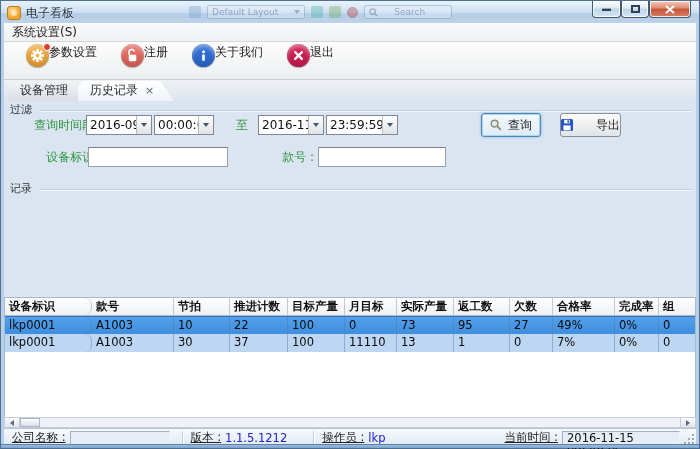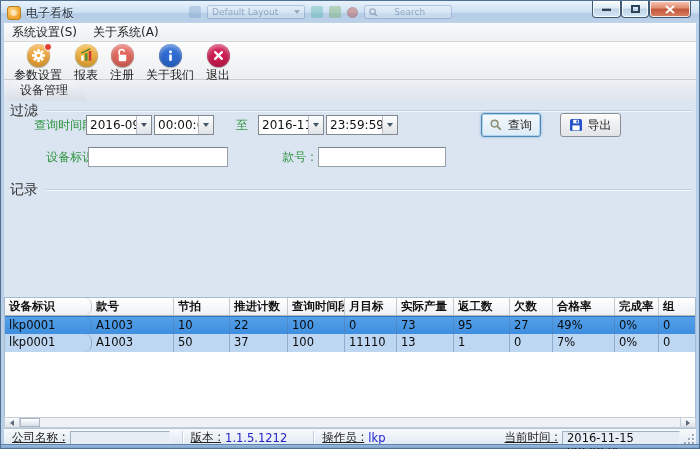--- a/index.html
+++ b/index.html
@@ -32,52 +32,52 @@
   .max-glyph{width:9px;height:8px;border:2px solid #2c4256;}
 
   
   .menubar { position:absolute; left:3px; right:3px; top:22px; height:19px; background:linear-gradient(#f9fafb,#eef0f2);
     border-bottom:1px solid #d4d7da; display:flex; align-items:center; font-size:12px; color:#222; }
   .menu-item { padding:1px 8px; cursor:default; }
 
   
   .toolbar { position:absolute; left:3px; right:3px; top:41px; height:38px; background:linear-gradient(#fdfdfd,#eceef0);
     border-bottom:1px solid #c9ccd0; display:flex; align-items:flex-start; padding:1px 2px 0 4px; }
-  .tb-item { display:flex; flex-direction:column; align-items:center; padding:1px 6px; cursor:pointer; }
+  .tb-item { display:flex; align-items:flex-start; padding:1px 6px; cursor:pointer;margin-left:12px; }
   .tb-circle { width:23px; height:23px; border-radius:50%; position:relative; display:flex; align-items:center; justify-content:center;
     box-shadow:inset 0 -4px 6px rgba(0,0,0,.18), inset 0 3px 4px rgba(255,255,255,.45), 0 1px 1px rgba(0,0,0,.25); }
   .tb-circle svg { display:block; }
   .tb-badge { position:absolute; right:-2px; top:-1px; width:8px; height:8px; border-radius:50%; background:#e23b2e; border:1px solid #fff; }
   .tb-label { font-size:12px; color:#222; margin-top:0px; white-space:nowrap; }
 
   
   .tabbar { position:absolute; left:3px; right:3px; top:79px; height:21px; background:linear-gradient(#eef1f5,#dde4ee);
     display:flex; align-items:flex-end; padding-left:4px; }
   .tab { position:relative; height:20px; display:flex; align-items:center; font-size:12px; color:#2a2a2a;
     padding:0 20px 2px 12px; margin-right:-10px; cursor:pointer;
     clip-path:polygon(0 100%, 0 5px, 5px 0, calc(100% - 14px) 0, 100% 100%);
     filter:drop-shadow(0 0 1px #8fa4bd); }
   .tab.inactive { background:linear-gradient(#f2f4f7,#d8dee7); z-index:1;justify-content:flex-end; }
   .tab.active { background:linear-gradient(#ffffff,#eef3fa); z-index:2; }
   .tab-close { margin-left:7px; font-size:11px; color:#5a6a7a; cursor:pointer; }
 
   
   .content { position:absolute; left:3px; right:3px; top:100px; height:327px; background:#dbe5f1; overflow:hidden; }
-  .group-label { position:absolute; left:6px; font-size:14px; color:#333; background:#dbe5f1; padding-right:8px; z-index:2; }
+  .group-label { position:absolute; left:6px; font-size:11px; color:#333; background:#dbe5f1; padding-right:8px; z-index:2; }
   .group-line { position:absolute; left:4px; right:4px; height:1px; background:#c3cedd; box-shadow:0 1px 0 #f4f8fc; }
   .flt-label { position:absolute; font-size:12px; color:#2f9440; text-align:right; line-height:20px; }
   .combo { position:absolute; height:20px; background:#fff; border:1px solid #828790; display:flex; align-items:center; cursor:pointer; }
   .combo-text { flex:1; font-size:12px; color:#111; padding:0 3px; white-space:nowrap; overflow:hidden; }
   .combo-arrow { width:15px; height:100%; border-left:1px solid #b8bcc2; background:linear-gradient(#fefefe,#dfe3e8);
     display:flex; align-items:center; justify-content:center; }
   .textbox { position:absolute; height:20px; background:#fff; border:1px solid #999fa8; border-top-color:#7d838c; }
   .btn { position:absolute; height:24px; border-radius:3px; font-size:12px; color:#222; display:flex; align-items:center;
     justify-content:center; gap:6px; cursor:pointer; }
   .btn-query { border:1px solid #4e88b5; background:linear-gradient(#f4f9fd,#dcebf7); box-shadow:0 0 0 1px #aed2ee inset, 0 0 3px #7db4e0; }
-  .btn-export { border:1px solid #8a8f96; background:linear-gradient(#fbfbfb,#e1e3e6); box-shadow:inset 0 1px 0 #fff; }
+  .btn-export { border:1px solid #8a8f96; background:linear-gradient(#fbfbfb,#e1e3e6); box-shadow:inset 0 1px 0 #fff;justify-content:space-between; }
 
   
   .grid { position:absolute; left:0; right:0; top:196px; bottom:11px; background:#fff; border:1px solid #a6bad2; border-bottom:none; }
   .grid-header { display:flex; height:18px; background:linear-gradient(#ffffff,#eef0f3); border-bottom:1px solid #b4b8bd; }
   .hcell { font-size:11.5px; font-weight:bold; color:#111; padding:1px 4px; border-right:1px solid #c5c8cc; overflow:hidden; white-space:nowrap; }
   .grid-row { display:flex; height:18px; }
   .grid-row .cell { font-size:11.5px; color:#0a0a0a; padding:1px 4px; border-right:1px solid rgba(90,120,160,.45); overflow:hidden; white-space:nowrap; }
   .grid-row.selected { background:linear-gradient(#55a0e8,#3e8ee0); border-top:1px solid #2d76c4; }
   .grid-row.alt { background:#bdd6f1; }
   .c0{flex:0 0 87px;border-radius:7px;} .c1{flex:0 0 82px;} .c2{flex:0 0 56px;} .c3{flex:0 0 58px;} .c4{flex:0 0 57px;} .c5{flex:0 0 52px;}
@@ -142,52 +142,40 @@
       <div class="win-btn close">
         <svg width="10" height="9" viewBox="0 0 10 9">
             <path d="M1,1 L9,8 M9,1 L1,8" stroke="#fff" stroke-width="2"></path>
           </svg>
       </div>
     </div>
   </div>
 
   <div class="menubar">
     <span class="menu-item">系统设置(S)</span>
-    <span class="menu-item">关于系统(A)</span>
   </div>
 
   <div class="toolbar">
     <div class="tb-item">
       <span class="tb-circle" style="background: rgb(242, 169, 59);">
         <svg width="15" height="15" viewBox="-10 -10 20 20">
             <g fill="#fff">
               <rect x="-1.7" y="-8.7" width="3.4" height="17.4"></rect>
               <rect x="-1.7" y="-8.7" width="3.4" height="17.4" transform="rotate(45)"></rect>
               <rect x="-1.7" y="-8.7" width="3.4" height="17.4" transform="rotate(90)"></rect>
               <rect x="-1.7" y="-8.7" width="3.4" height="17.4" transform="rotate(135)"></rect>
               <circle r="5.2"></circle>
             </g>
             <circle r="2.4" fill="#f2a93b"></circle>
           </svg>
         <span class="tb-badge"></span>
       </span>
       <span class="tb-label">参数设置</span>
     </div>
     <div class="tb-item">
-      <span class="tb-circle" style="background: rgb(242, 177, 59);">
-        <svg width="15" height="15" viewBox="-10 -10 20 20">
-            <rect x="-7" y="0" width="3.4" height="7" fill="#fff"></rect>
-            <rect x="-2" y="-3" width="3.4" height="10" fill="#5a8a3a"></rect>
-            <rect x="3" y="-6" width="3.4" height="13" fill="#c43a3a"></rect>
-            <path d="M-7,-3 L-1,-6 L5,-9" stroke="#2f7a2f" stroke-width="1.6" fill="none"></path>
-          </svg>
-      </span>
-      <span class="tb-label">报表</span>
-    </div>
-    <div class="tb-item">
       <span class="tb-circle" style="background: rgb(228, 105, 95);">
         <svg width="15" height="15" viewBox="-10 -10 20 20">
             <path d="M-4.5,-1 v-3 a3.4,3.4 0 0 1 6.8,-1" stroke="#fff" stroke-width="2.2" fill="none"></path>
             <rect x="-5" y="-1" width="10" height="8.5" rx="1.4" fill="#fff"></rect>
           </svg>
       </span>
       <span class="tb-label">注册</span>
     </div>
     <div class="tb-item">
       <span class="tb-circle" style="background: rgb(46, 107, 212);">
@@ -204,20 +192,24 @@
             <path d="M-4.5,-4.5 L4.5,4.5 M4.5,-4.5 L-4.5,4.5" stroke="#fff" stroke-width="3" stroke-linecap="round"></path>
           </svg>
       </span>
       <span class="tb-label">退出</span>
     </div>
   </div>
 
   <div class="tabbar">
     <div class="tab inactive">
       <span>设备管理</span>
+    </div>
+    <div class="tab active">
+      <span>历史记录</span>
+      <span class="tab-close">×</span>
     </div>
   </div>
 
   <div class="content">
 
     <span class="group-label" style="top:1px;">过滤</span>
     <div class="group-line" style="top:9px;"></div>
 
     <span class="flt-label" style="left:20px; top:14px; width:78px;">查询时间段 :</span>
     <div class="combo" style="left:82px; top:14px; width:66px;">
@@ -270,21 +262,21 @@
 
     <span class="group-label" style="top:80px;">记录</span>
     <div class="group-line" style="top:88px;"></div>
 
     <div class="grid">
       <div class="grid-header">
         <span class="hcell c0">设备标识</span>
         <span class="hcell c1">款号</span>
         <span class="hcell c2">节拍</span>
         <span class="hcell c3">推进计数</span>
-        <span class="hcell c4">查询时间段</span>
+        <span class="hcell c4">目标产量</span>
         <span class="hcell c5">月目标</span>
         <span class="hcell c6">实际产量</span>
         <span class="hcell c7">返工数</span>
         <span class="hcell c8">欠数</span>
         <span class="hcell c9">合格率</span>
         <span class="hcell c10">完成率</span>
         <span class="hcell c11">组</span>
       </div>
       <div class="grid-row selected">
         <span class="cell c0">lkp0001</span>
@@ -296,21 +288,21 @@
         <span class="cell c6">73</span>
         <span class="cell c7">95</span>
         <span class="cell c8">27</span>
         <span class="cell c9">49%</span>
         <span class="cell c10">0%</span>
         <span class="cell c11">0</span>
       </div>
       <div class="grid-row alt">
         <span class="cell c0">lkp0001</span>
         <span class="cell c1">A1003</span>
-        <span class="cell c2">50</span>
+        <span class="cell c2">30</span>
         <span class="cell c3">37</span>
         <span class="cell c4">100</span>
         <span class="cell c5">11110</span>
         <span class="cell c6">13</span>
         <span class="cell c7">1</span>
         <span class="cell c8">0</span>
         <span class="cell c9">7%</span>
         <span class="cell c10">0%</span>
         <span class="cell c11">0</span>
       </div>

